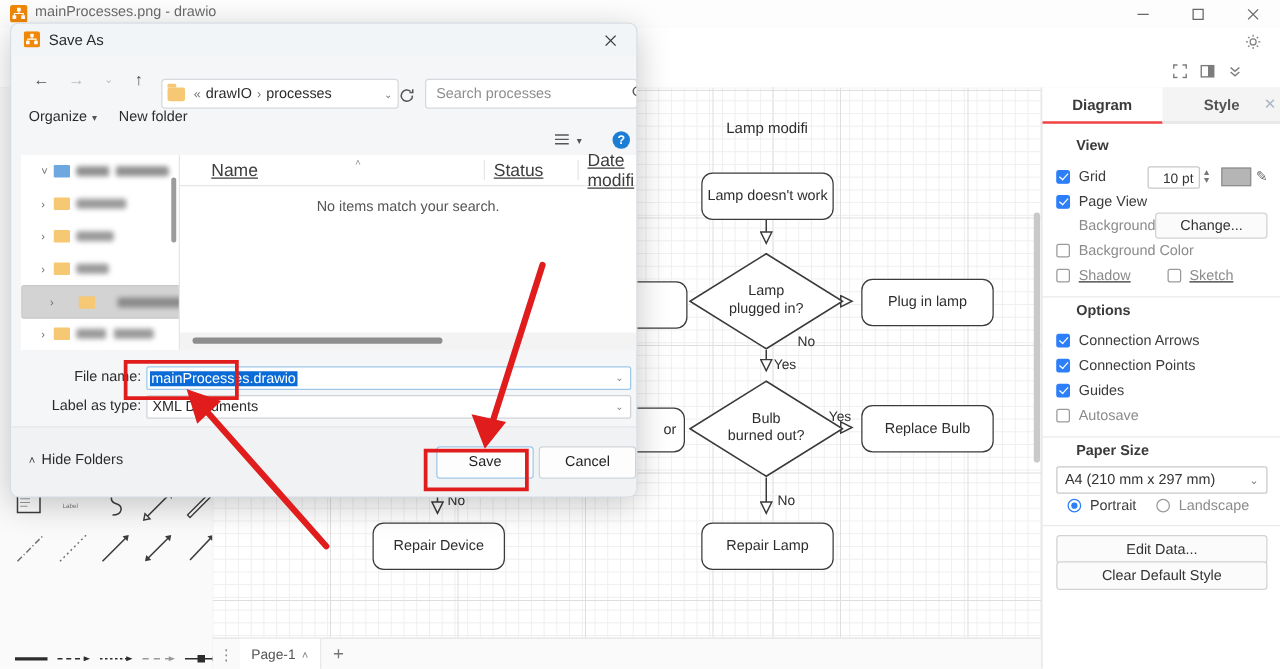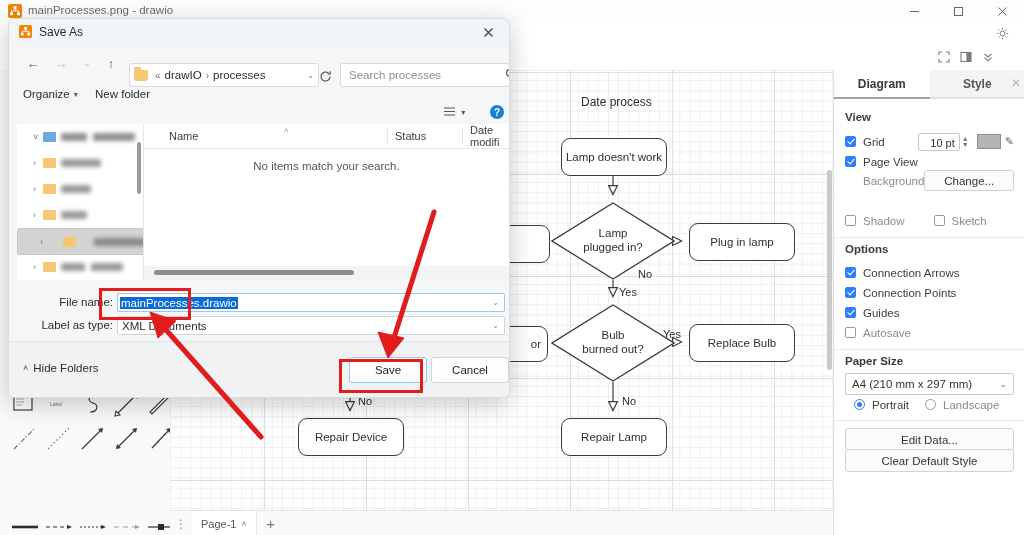--- a/index.html
+++ b/index.html
@@ -69,25 +69,25 @@
   .pg-tab{height:25px;padding:0 9px;display:flex;align-items:center;gap:5px;background:#fff;
           font-size:11px;color:#555;border-right:1px solid #e8e8e8;}
   .pg-add{width:28px;display:flex;align-items:center;justify-content:center;color:#777;font-size:15px;}
 
   
   .fmt{position:absolute;left:833px;top:70px;width:191px;height:465px;background:#fff;
        border-left:1px solid #e2e2e2;}
   .fmt-tabs{position:absolute;left:0;top:0;width:191px;height:28px;border-bottom:1px solid #e2e2e2;display:flex;}
   .fmt-tab{flex:1;display:flex;align-items:center;justify-content:center;font-size:12px;font-weight:bold;
            color:#3a3a3a;height:27px;}
-  .fmt-tab.active{background:#fff;border-bottom:2px solid #a3a3a3;}
+  .fmt-tab.active{background:#fff;border-bottom:2px solid #ef4444;}
   .fmt-tab.idle{background:#f4f4f4;color:#555;border-bottom:1px solid #e2e2e2;}
   .fmt-x{position:absolute;right:4px;top:6px;color:#aab6c6;font-size:12px;}
   .fmt-sec{position:absolute;left:0;width:191px;box-sizing:border-box;padding:0 11px;}
-  .fmt-h{font-size:11.5px;font-weight:bold;color:#3a3a3a;}
+  .fmt-h{font-size:11.5px;font-weight:bold;color:#3a3a3a;margin-left:16px;}
   .row{display:flex;align-items:center;height:19px;}
   .cbx{width:11px;height:11px;border:1px solid #9a9a9a;border-radius:2px;background:#fff;
        margin-right:7px;flex:0 0 auto;box-sizing:border-box;}
   .cbx.on{background:#2d7ff9;border-color:#2d7ff9;position:relative;}
   .cbx.on:after{content:"";position:absolute;left:3px;top:0px;width:3px;height:6px;
        border:solid #fff;border-width:0 1.6px 1.6px 0;transform:rotate(42deg);}
   .rdo{width:11px;height:11px;border:1px solid #9a9a9a;border-radius:50%;background:#fff;
        margin-right:7px;flex:0 0 auto;box-sizing:border-box;}
   .rdo.on{border-color:#2d7ff9;position:relative;}
   .rdo.on:after{content:"";position:absolute;left:2px;top:2px;width:5px;height:5px;border-radius:50%;background:#2d7ff9;}
@@ -136,21 +136,21 @@
   .tree{position:absolute;left:0;top:0;width:126px;height:156px;background:#fff;}
   .tree-row{position:absolute;left:0;width:126px;height:25px;display:flex;align-items:center;}
   .tree-row.sel{background:#d3d3d3;}
   .tw{margin-left:16px;color:#6d6d6d;font-size:9px;width:10px;}
   .tico{width:13px;height:10px;border-radius:1px;margin-right:5px;}
   .blur{height:8px;border-radius:2px;filter:blur(2.3px);}
   .tree-sb{position:absolute;left:120px;top:18px;width:4px;height:52px;background:#9c9c9c;border-radius:2px;}
   .tree-div{position:absolute;left:126px;top:0;width:1px;height:156px;background:#e6e6e6;}
   .flist{position:absolute;left:127px;top:0;width:365px;height:156px;background:#fff;}
   .fl-head{position:absolute;left:0;top:0;width:365px;height:24px;border-bottom:1px solid #e6e6e6;}
-  .fl-col{position:absolute;top:0;height:24px;display:flex;align-items:center;font-size:11px;color:#3d3d3d;}
+  .fl-col{position:absolute;top:0;height:24px;display:flex;align-items:center;font-size:14px;color:#3d3d3d;text-decoration:underline;}
   .fl-div{position:absolute;top:4px;width:1px;height:16px;background:#e6e6e6;}
   .fl-sortcar{position:absolute;left:140px;top:2px;color:#9a9a9a;font-size:8px;}
   .fl-empty{position:absolute;left:0;top:36px;width:365px;text-align:center;font-size:11.5px;color:#555;}
   .fl-sbh{position:absolute;left:0;bottom:0;width:365px;height:14px;background:#f3f3f3;}
   .fl-sbh i{position:absolute;left:10px;top:4px;width:200px;height:5px;background:#8d8d8d;border-radius:3px;}
   .fld-lbl{position:absolute;font-size:11.5px;color:#2b2b2b;text-align:right;}
   .fld-box{position:absolute;height:19px;background:#fff;border:1px solid #cfd4d8;border-radius:2px;
            display:flex;align-items:center;box-sizing:border-box;}
   .fld-box.focus{border-color:#9ec7e8;}
   .fld-box .chev{margin-left:auto;margin-right:5px;color:#888;font-size:8px;}
@@ -361,21 +361,21 @@
           <path d="M443 210 V226" marker-end="url(#ohead)"></path>
 
           <path d="M505 272 H511" marker-end="url(#ohead)"></path>
 
           <path d="M443 312 V340" marker-end="url(#ohead)"></path>
 
           <path d="M180 318 V340" marker-end="url(#ohead)"></path>
         </g>
       </svg>
 
-      <div class="ttl" style="left:411px;top:25px;">Date process</div>
+      <div class="ttl" style="left:411px;top:25px;">Lamp modifi</div>
 
       <div class="node" style="left:391px;top:68px;width:104px;height:36px;">Lamp doesn't work</div>
 
       <div class="diamond" style="left:381px;top:132px;width:124px;height:78px;">
         <svg width="124" height="78">
             <path d="M62 1 L123 39 L62 77 L1 39 Z" fill="#fff" stroke="#3b3b3b" stroke-width="1.3"></path>
           </svg>
         <span>Lamp<br>plugged in?</span>
       </div>
 
@@ -447,21 +447,27 @@
         <span class="cbx on"></span>
         <span class="lbl">Page View</span>
       </div>
     </div>
     <div class="fmt-sec" style="top:101px;">
       <div class="row">
         <span class="lbl dim" style="margin-left:18px;">Background</span>
         <span class="btn" style="margin-left:auto;width:98px;">Change...</span>
       </div>
     </div>
-    <div class="fmt-sec" style="top:141px;">
+    <div class="fmt-sec" style="top:121px;">
+      <div class="row">
+        <span class="cbx"></span>
+        <span class="lbl dim">Background Color</span>
+      </div>
+    </div>
+    <div class="fmt-sec" style="top:141px;text-decoration:underline;">
       <div class="row">
         <span class="cbx"></span>
         <span class="lbl dim">Shadow</span>
         <span class="cbx" style="margin-left:29px;"></span>
         <span class="lbl dim">Sketch</span>
       </div>
     </div>
     <div class="hr" style="top:167px;"></div>
 
     <div class="fmt-sec" style="top:173px;">

